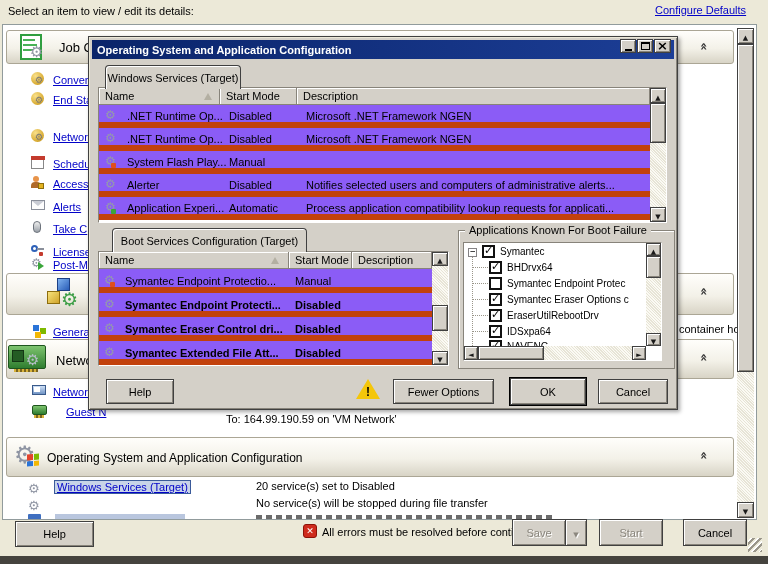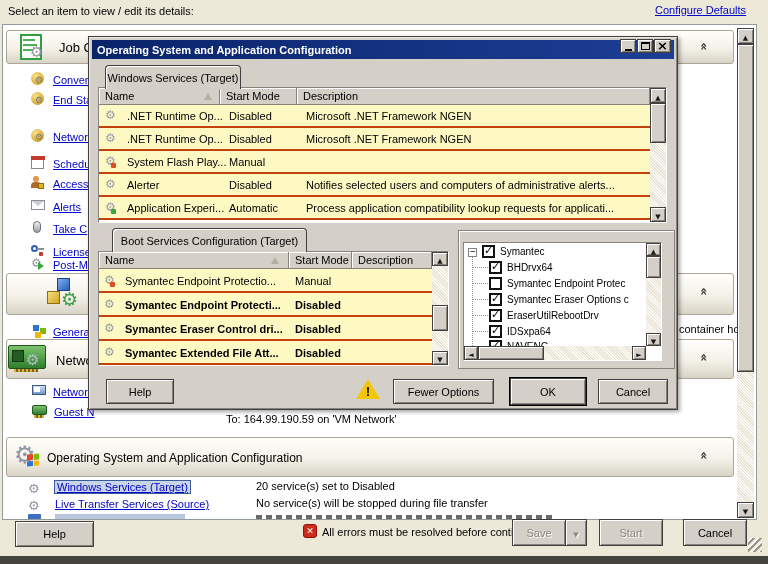--- a/index.html
+++ b/index.html
@@ -27,21 +27,21 @@
 
 .dlg{position:absolute;left:88px;top:36px;width:590px;height:374px;background:#d4d0c8;border:1px solid #404040;box-shadow:inset 1px 1px 0 #ece9d8,inset -1px -1px 0 #87837a,2px 2px 4px rgba(0,0,0,.35);z-index:10}
 .tbar{position:absolute;left:3px;top:3px;right:3px;height:19px;background:linear-gradient(90deg,#0a246a 0%,#1c3e96 100%);display:flex;align-items:center;color:#fff;font-weight:bold;padding-left:5px}
 .tbtn{position:absolute;width:16px;height:14px;top:2px;background:#d4d0c8;border:1px solid #404040;box-shadow:inset 1px 1px 0 #fff,inset -1px -1px 0 #87837a;display:flex;align-items:center;justify-content:center;cursor:pointer}
 .minbar{width:7px;height:2px;background:#000;margin-top:8px}
 .maxbox{width:9px;height:8px;border:1px solid #000;border-top:2px solid #000}
 .g-x::after{content:"×";font-size:13px;font-weight:bold;line-height:10px;font-family:"DejaVu Sans",sans-serif}
 .tab{position:absolute;height:24px;background:#d4d0c8;border:1px solid #404040;border-bottom:none;border-radius:4px 4px 0 0;box-shadow:inset 1px 1px 0 #fff;display:flex;align-items:center;justify-content:center;z-index:3;cursor:pointer}
 .tblframe{position:absolute;background:#fff;border:1px solid;border-color:#87837a #fff #fff #87837a;overflow:hidden;z-index:2}
 .th{position:absolute;top:0;height:17px;background:#d4d0c8;border-right:1px solid #87837a;border-bottom:1px solid #87837a;box-shadow:inset 1px 1px 0 #fff;display:flex;align-items:center;padding-left:6px;cursor:pointer;font-size:11px}
-.trow{position:absolute;left:0;border-bottom:2px solid #c2410c;background:#fef9c3;cursor:default}
+.trow{position:absolute;left:0;border-bottom:6px solid #c2410c;background:#8b5cf6;cursor:default}
 .cell{position:absolute;white-space:nowrap;font-size:11px}
 .gear{position:absolute;font-family:"DejaVu Sans",sans-serif;font-size:12px;color:#959baa;line-height:12px}
 .gear::after{content:"⚙"}
 .dot{position:absolute;width:5px;height:5px;border-radius:1px}
 .sortup{position:absolute;width:0;height:0;border-left:4px solid transparent;border-right:4px solid transparent;border-bottom:7px solid #b3afa2}
 
 .grp{position:absolute;border:1px solid #87837a;box-shadow:inset 1px 1px 0 #fff}
 .grplegend{position:absolute;background:#d4d0c8;padding:0 4px;white-space:nowrap;font-size:11px}
 .treebox{position:absolute;background:#fff;border:1px solid;border-color:#87837a #fff #fff #87837a;overflow:hidden}
 .cb{position:absolute;width:13px;height:13px;background:#fff;border:2px solid #111;cursor:pointer}
@@ -195,21 +195,21 @@
 
     <div class="abs" style="left:29px;top:360px;width:16px;height:12px">
       <div class="cube" style="left:0;top:0;width:14px;height:10px;background:linear-gradient(#cfe0f5,#6f93c4);border:1px solid #3a5a8a"></div>
       <div class="cube" style="left:2px;top:2px;width:6px;height:5px;background:#fff"></div>
     </div>
     <a class="lnk" style="left:50px;top:361px">Network</a>
     <div class="abs" style="left:29px;top:380px;width:16px;height:12px">
       <div class="nic" style="left:0;top:0;width:15px;height:10px"></div>
       <div class="nicpins" style="left:2px;top:10px;width:10px"></div>
     </div>
-    <a class="lnk" style="left:51px;top:381px">Guest N</a>
+    <a class="lnk" style="left:63px;top:381px">Guest N</a>
     <span class="txt" style="left:223px;top:388px">To: 164.99.190.59 on 'VM Network'</span>
 
     <div class="hdrband" style="left:3px;top:412px;width:728px;height:40px">
       <div class="chevbtn" style="right:18px;top:8px">
           <span class="g-chev"></span>
         </div>
     </div>
     <div class="abs" style="left:11px;top:416px;width:32px;height:32px">
       <div class="biggear" style="left:0;top:0;font-size:24px"></div>
       <div class="winflag" style="left:13px;top:13px">
@@ -223,21 +223,20 @@
 
     <div class="abs" style="left:25px;top:456px;width:14px;height:14px">
         <div class="biggear" style="font-size:13px"></div>
       </div>
     <a class="lnk sel" style="left:52px;top:456px">Windows Services (Target)</a>
     <span class="txt" style="left:253px;top:455px">20 service(s) set to Disabled</span>
 
     <div class="abs" style="left:25px;top:473px;width:14px;height:14px">
         <div class="biggear" style="font-size:13px"></div>
       </div>
-    <a class="lnk" style="left:52px;top:473px">Live Transfer Services (Source)</a>
     <span class="txt" style="left:253px;top:472px">No service(s) will be stopped during file transfer</span>
 
     <div class="abs" style="left:25px;top:489px;width:13px;height:6px;background:#3f6fc0;border-radius:1px"></div>
     <div class="sliver" style="left:52px;top:489px;width:130px;height:6px"></div>
     <div class="abs" style="left:253px;top:490px;width:300px;height:5px;background:repeating-linear-gradient(90deg,#6b6b6b 0 6px,transparent 6px 10px)"></div>
 
     <div class="strack schk" style="left:734px;top:3px;width:17px;height:490px"></div>
     <div class="sbtn" style="left:734px;top:3px;width:17px;height:16px">
         <span class="g-up"></span>
       </div>
@@ -371,20 +370,21 @@
       <div class="sbtn" style="left:333px;top:0;width:16px;height:14px">
           <span class="g-up"></span>
         </div>
       <div class="sthumb" style="left:333px;top:53px;width:16px;height:26px"></div>
       <div class="sbtn" style="left:333px;top:99px;width:16px;height:14px">
           <span class="g-dn"></span>
         </div>
     </div>
 
     <div class="grp" style="left:369px;top:193px;width:217px;height:139px"></div>
+    <span class="grplegend" style="left:376px;top:187px">Applications Known For Boot Failure</span>
     <div class="treebox" style="left:374px;top:205px;width:199px;height:119px">
       <div class="dotv" style="left:8px;top:14px;height:89px"></div>
 
       <div class="expander" style="left:4px;top:5px"></div>
       <div class="cb on" style="left:18px;top:2px"></div>
       <span class="treelabel" style="left:36px;top:3px">Symantec</span>
 
       <div class="doth" style="left:8px;top:24px;width:16px"></div>
       <div class="cb on" style="left:25px;top:18px"></div>
       <span class="treelabel" style="left:43px;top:19px">BHDrvx64</span>

